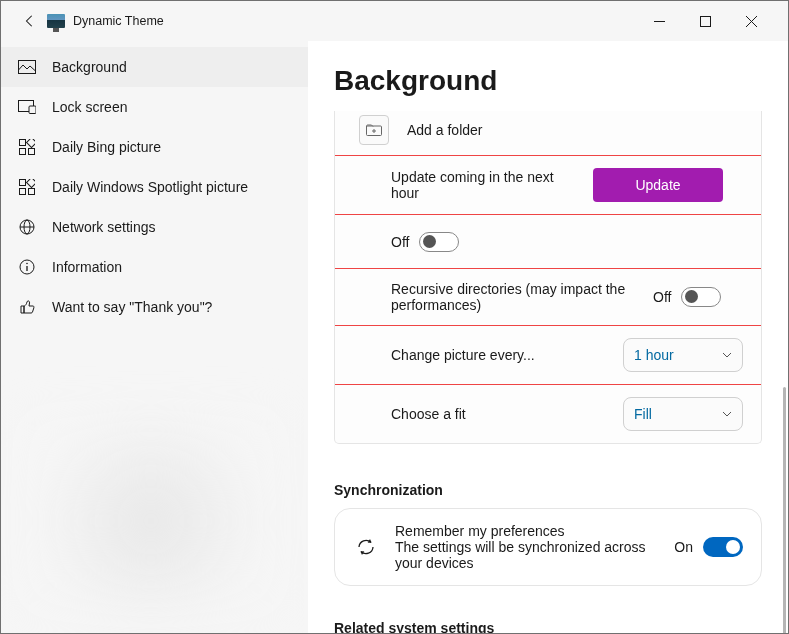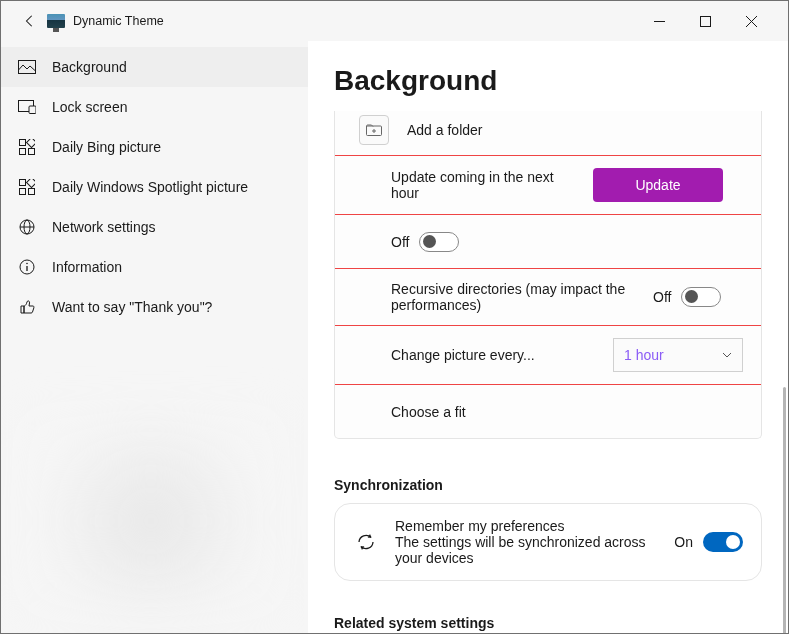--- a/index.html
+++ b/index.html
@@ -133,27 +133,27 @@
   .toggle.off::after {
     content:""; position:absolute; left:3px; top:2px;
     width:13px; height:13px; border-radius:50%; background:#555;
   }
   .toggle.on { background: #0067c0; }
   .toggle.on::after {
     content:""; position:absolute; right:3px; top:3px;
     width:14px; height:14px; border-radius:50%; background:#fff;
   }
   .dropdown {
-    width: 130px; height: 34px;
-    border:1px solid #d0d0d0; border-radius:0;
+    width: 120px; height: 34px;
+    border:1px solid #d0d0d0; border-radius:8px;
     background:#fbfbfb;
     display:flex; align-items:center; justify-content:space-between;
     padding: 0 10px;
     font-size:14px;
-    color:#8b5cf6;
+    color:#0369a1;
   }
   .section-title {
     font-size: 14px;
     font-weight: 600;
     padding: 34px 0 10px 26px;
   }
   .card-single {
     border: 1px solid #e5e5e5;
     border-radius:16px;
     margin: 0 26px;
@@ -315,20 +315,26 @@
           <div class="dropdown">
             <span>1 hour</span>
             <svg width="10" height="6" viewBox="0 0 10 6">
                 <path d="M1 1 L5 5 L9 1" fill="none" stroke="#555"></path>
               </svg>
           </div>
         </div>
 
         <div class="row">
           <div class="label">Choose a fit</div>
+          <div class="dropdown">
+            <span>Fill</span>
+            <svg width="10" height="6" viewBox="0 0 10 6">
+                <path d="M1 1 L5 5 L9 1" fill="none" stroke="#555"></path>
+              </svg>
+          </div>
         </div>
       </div>
 
       <div class="section-title">Synchronization</div>
 
       <div class="card-single">
         <div class="sync-icon">
           <svg width="22" height="22" viewBox="0 0 22 22">
               <path d="M4 11 a7 7 0 0 1 12 -4.5 M18 11 a7 7 0 0 1 -12 4.5" fill="none" stroke="#1a1a1a" stroke-width="1.3"></path>
               <path d="M15 3 l1.5 3.5 l-3.8 0.3 z M7 19 l-1.5 -3.5 l3.8 -0.3 z" fill="#1a1a1a"></path>

